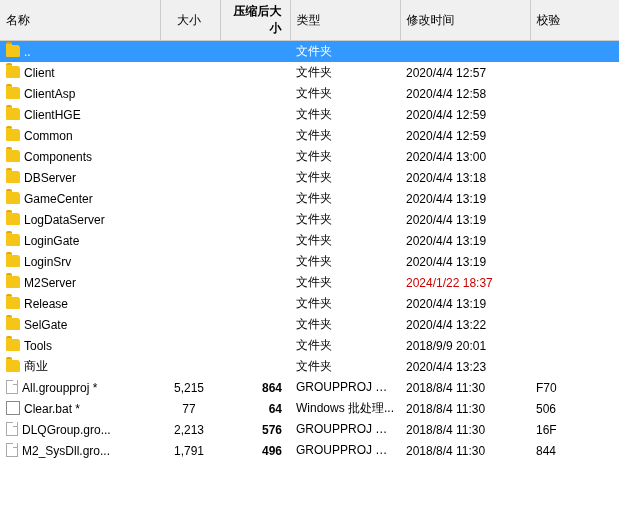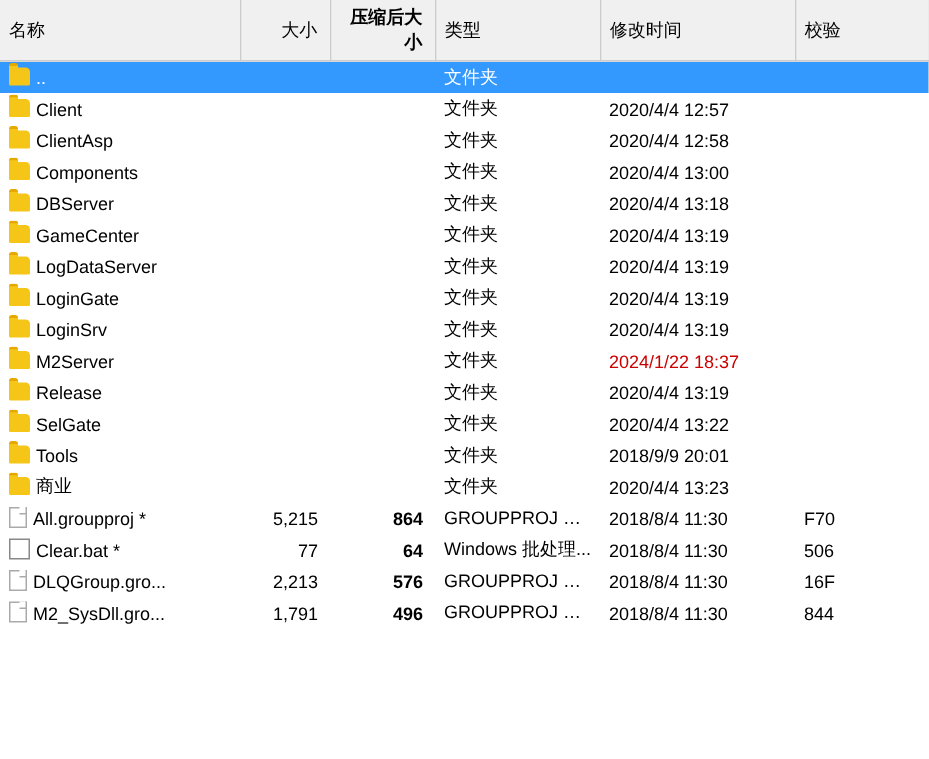--- a/index.html
+++ b/index.html
@@ -45,21 +45,21 @@
     }
     td {
       padding: 2px 6px;
       white-space: nowrap;
       overflow: hidden;
       text-overflow: ellipsis;
       color: #000;
       border: none;
     }
     .col-name { width: 160px; margin-top: 15px; }
-    .col-size { width: 60px; text-align: right; padding-right: 8px; }
+    .col-size { width: 60px; text-align: center; padding-right: 8px; }
     .col-compressed { width: 70px; text-align: right; padding-right: 8px; font-weight: bold; }
     .col-type { width: 110px; }
     .col-modified { width: 130px; margin-top: 44px; }
     .col-checksum { width: 89px; }
     .folder-icon {
       display: inline-block;
       width: 14px;
       height: 12px;
       background: #f5c518;
       border-radius: 1px 3px 1px 1px;
@@ -174,20 +174,46 @@
           <td class="col-size"></td>
           <td class="col-compressed"></td>
           <td class="col-type">文件夹</td>
           <td class="col-modified">2020/4/4 12:58</td>
           <td class="col-checksum"></td>
         </tr>
         <tr>
           <td class="col-name">
             <div class="name-cell">
               <span class="folder-icon"></span>
+              <span>ClientHGE</span>
+            </div>
+          </td>
+          <td class="col-size"></td>
+          <td class="col-compressed"></td>
+          <td class="col-type">文件夹</td>
+          <td class="col-modified">2020/4/4 12:59</td>
+          <td class="col-checksum"></td>
+        </tr>
+        <tr>
+          <td class="col-name">
+            <div class="name-cell">
+              <span class="folder-icon"></span>
+              <span>Common</span>
+            </div>
+          </td>
+          <td class="col-size"></td>
+          <td class="col-compressed"></td>
+          <td class="col-type">文件夹</td>
+          <td class="col-modified">2020/4/4 12:59</td>
+          <td class="col-checksum"></td>
+        </tr>
+        <tr>
+          <td class="col-name">
+            <div class="name-cell">
+              <span class="folder-icon"></span>
               <span>Components</span>
             </div>
           </td>
           <td class="col-size"></td>
           <td class="col-compressed"></td>
           <td class="col-type">文件夹</td>
           <td class="col-modified">2020/4/4 13:00</td>
           <td class="col-checksum"></td>
         </tr>
         <tr>

